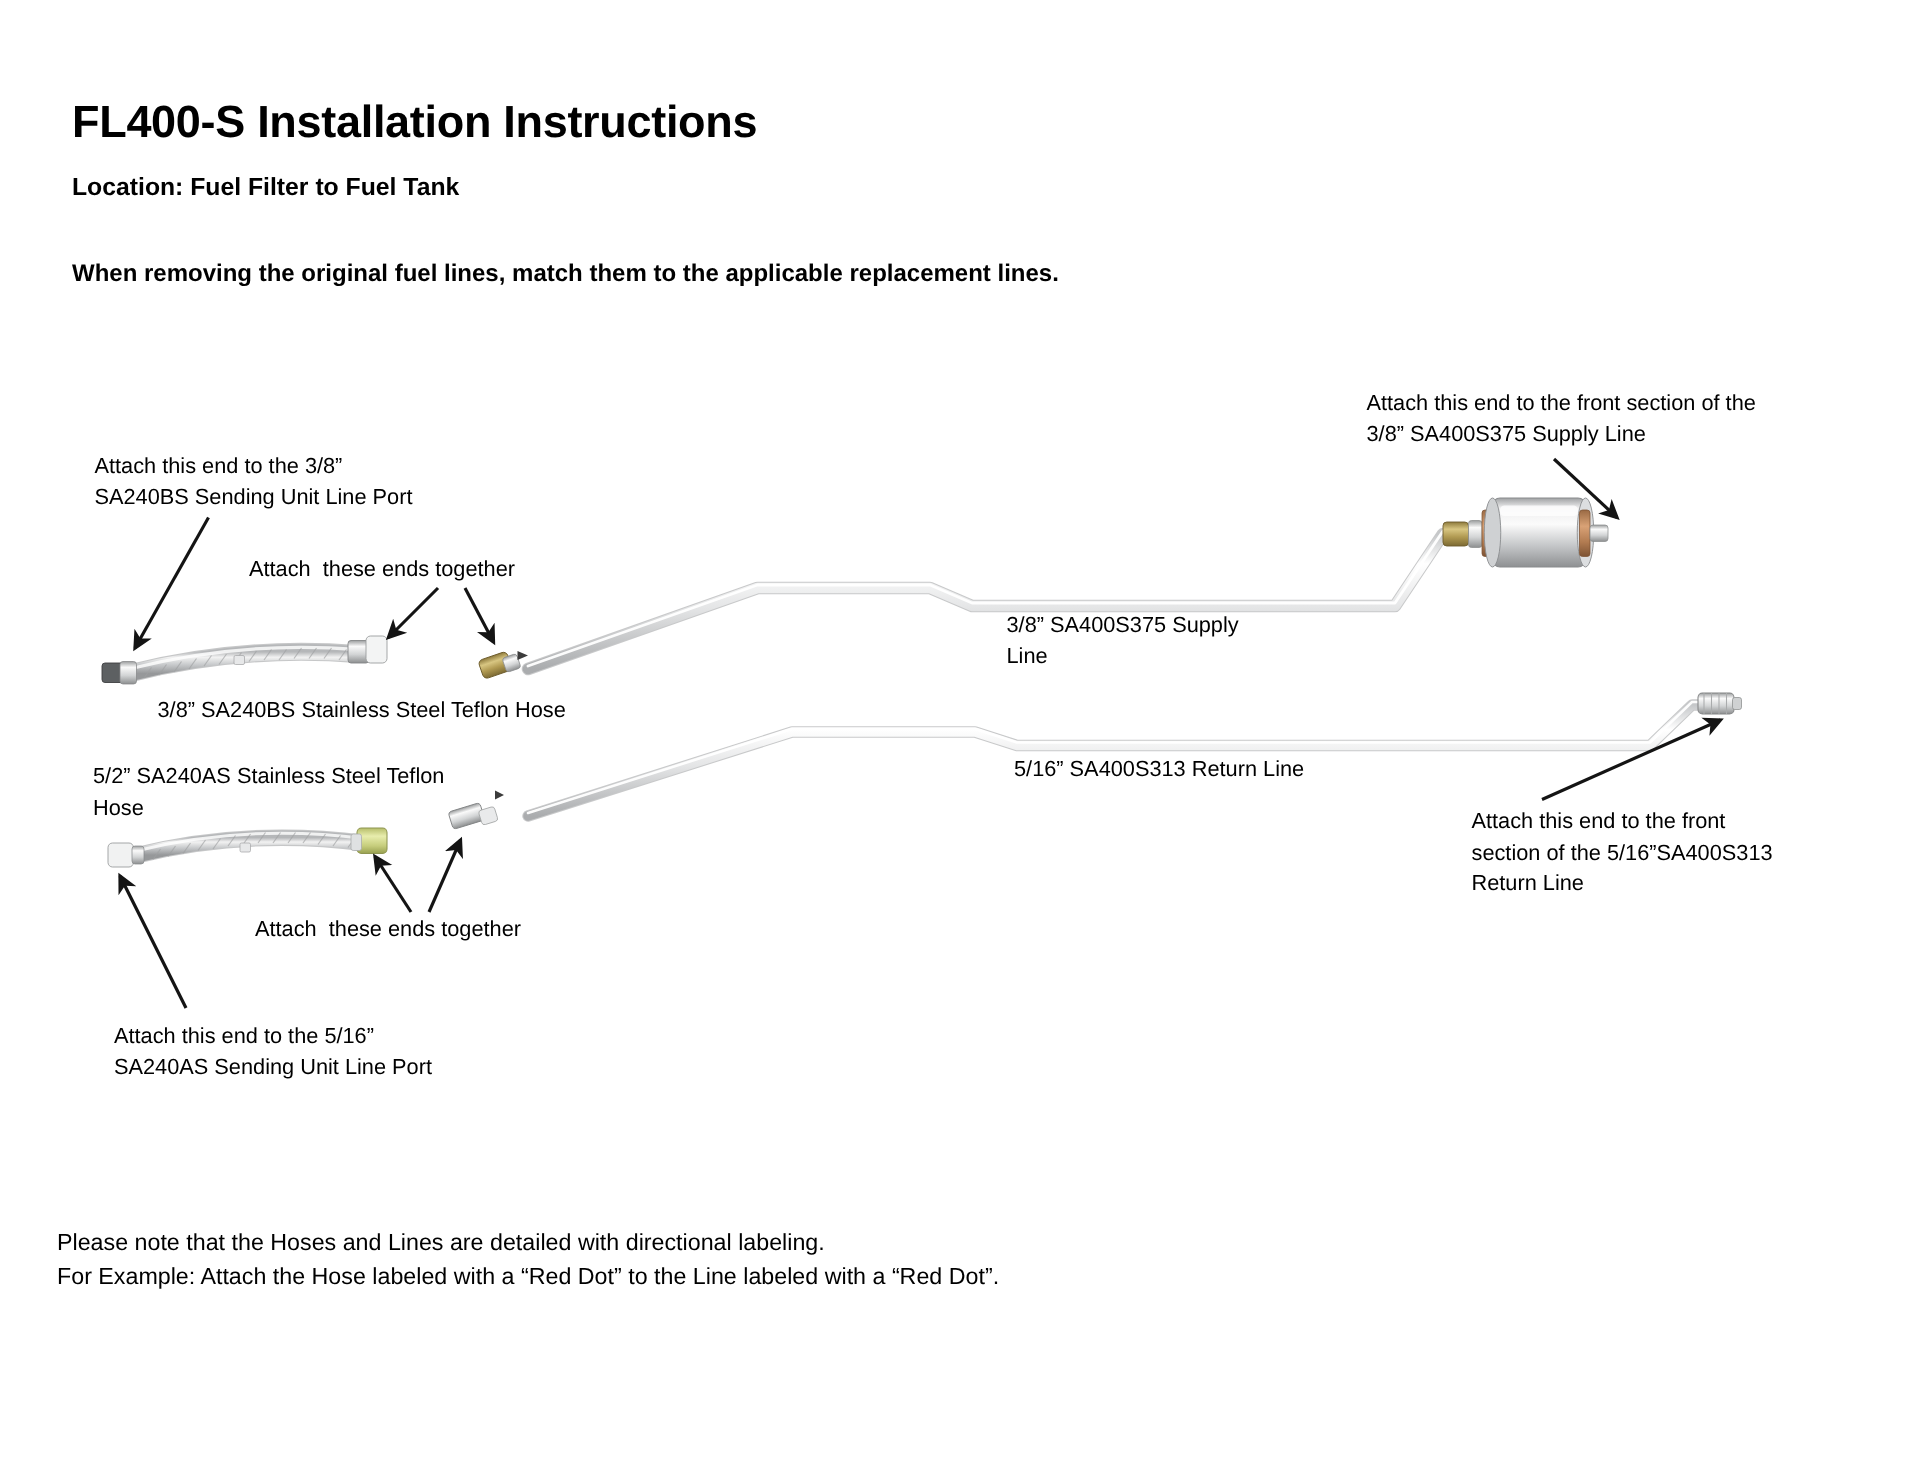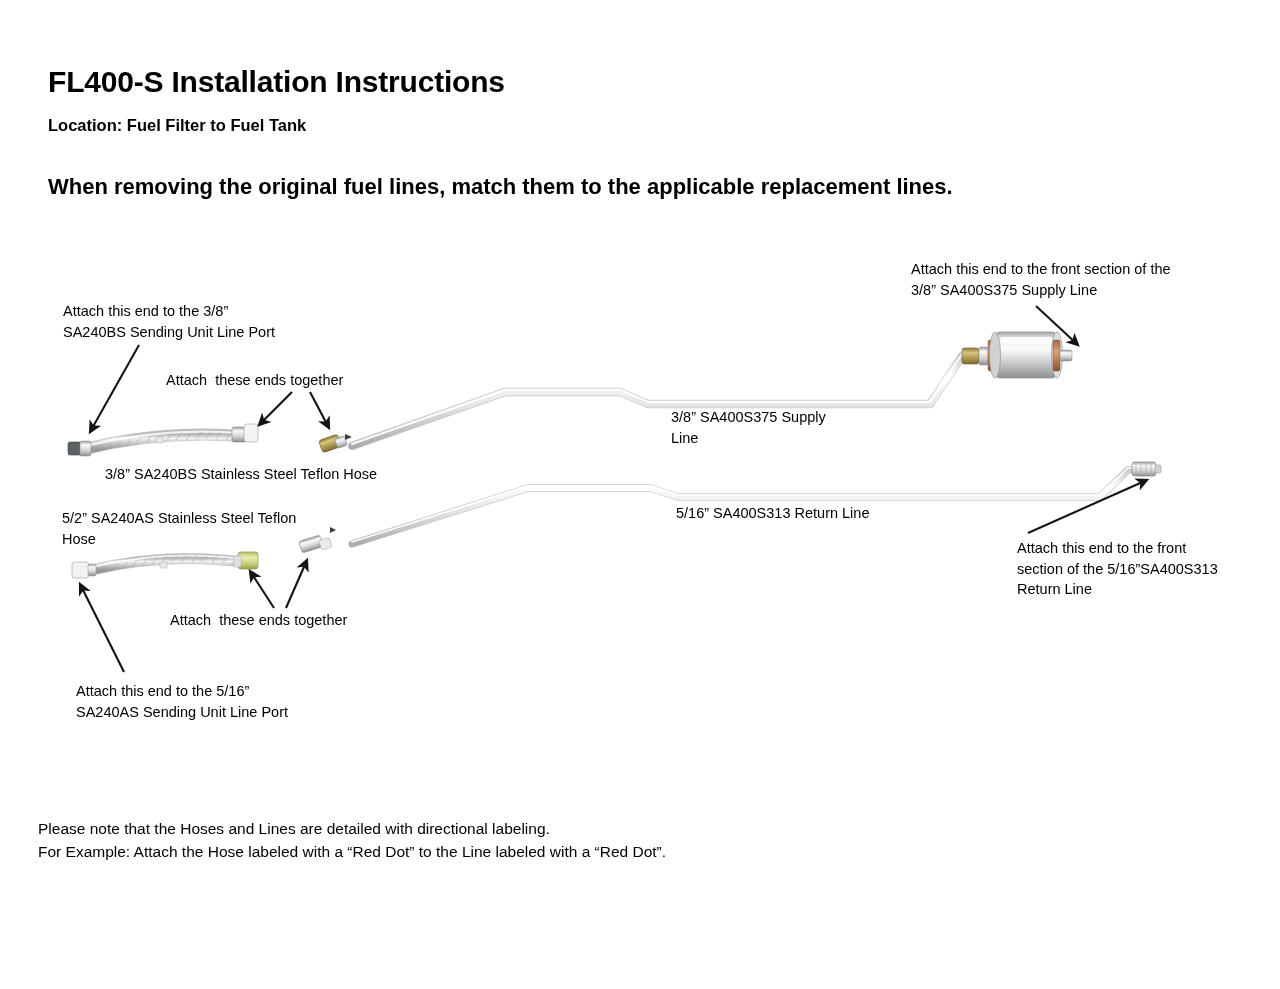--- a/index.html
+++ b/index.html
@@ -21,35 +21,35 @@
   #doc-title{
     left:48px; top:62px;
     font-size:30px; font-weight:700; letter-spacing:-0.2px;
   }
   #doc-location{
     left:48px; top:115px;
     font-size:16.5px; font-weight:700;
   }
   #doc-instruction{
     left:48px; top:172px;
-    font-size:22px; font-weight:700;
+    font-size:16px; font-weight:700;
   }
 
   .anno{
     font-size:14.5px; font-weight:400; line-height:1.42;
   }
 
   #anno-supply-front{ left:911px; top:259px; }
   #anno-bs-port{ left:63px; top:301px; }
   #anno-ends-top{ left:166px; top:370px; }
   #label-bs-hose{ left:62px; top:464px;margin-left:43px; }
   #label-as-hose{ left:62px; top:508px; }
   #label-supply-line{ left:671px; top:407px; }
   #label-return-line{ left:676px; top:503px; }
-  #anno-return-front{ left:981px; top:538px;margin-left:36px; }
+  #anno-return-front{ left:981px; top:538px; }
   #anno-ends-bottom{ left:170px; top:610px; }
   #anno-as-port{ left:60px; top:681px;margin-left:16px; }
 
   #footer-note{
     left:38px; top:817px;
     font-size:15.5px; font-weight:400; line-height:1.5;
   }
 
   
   #artwork{position:absolute;left:0;top:0;width:1280px;height:989px;}

